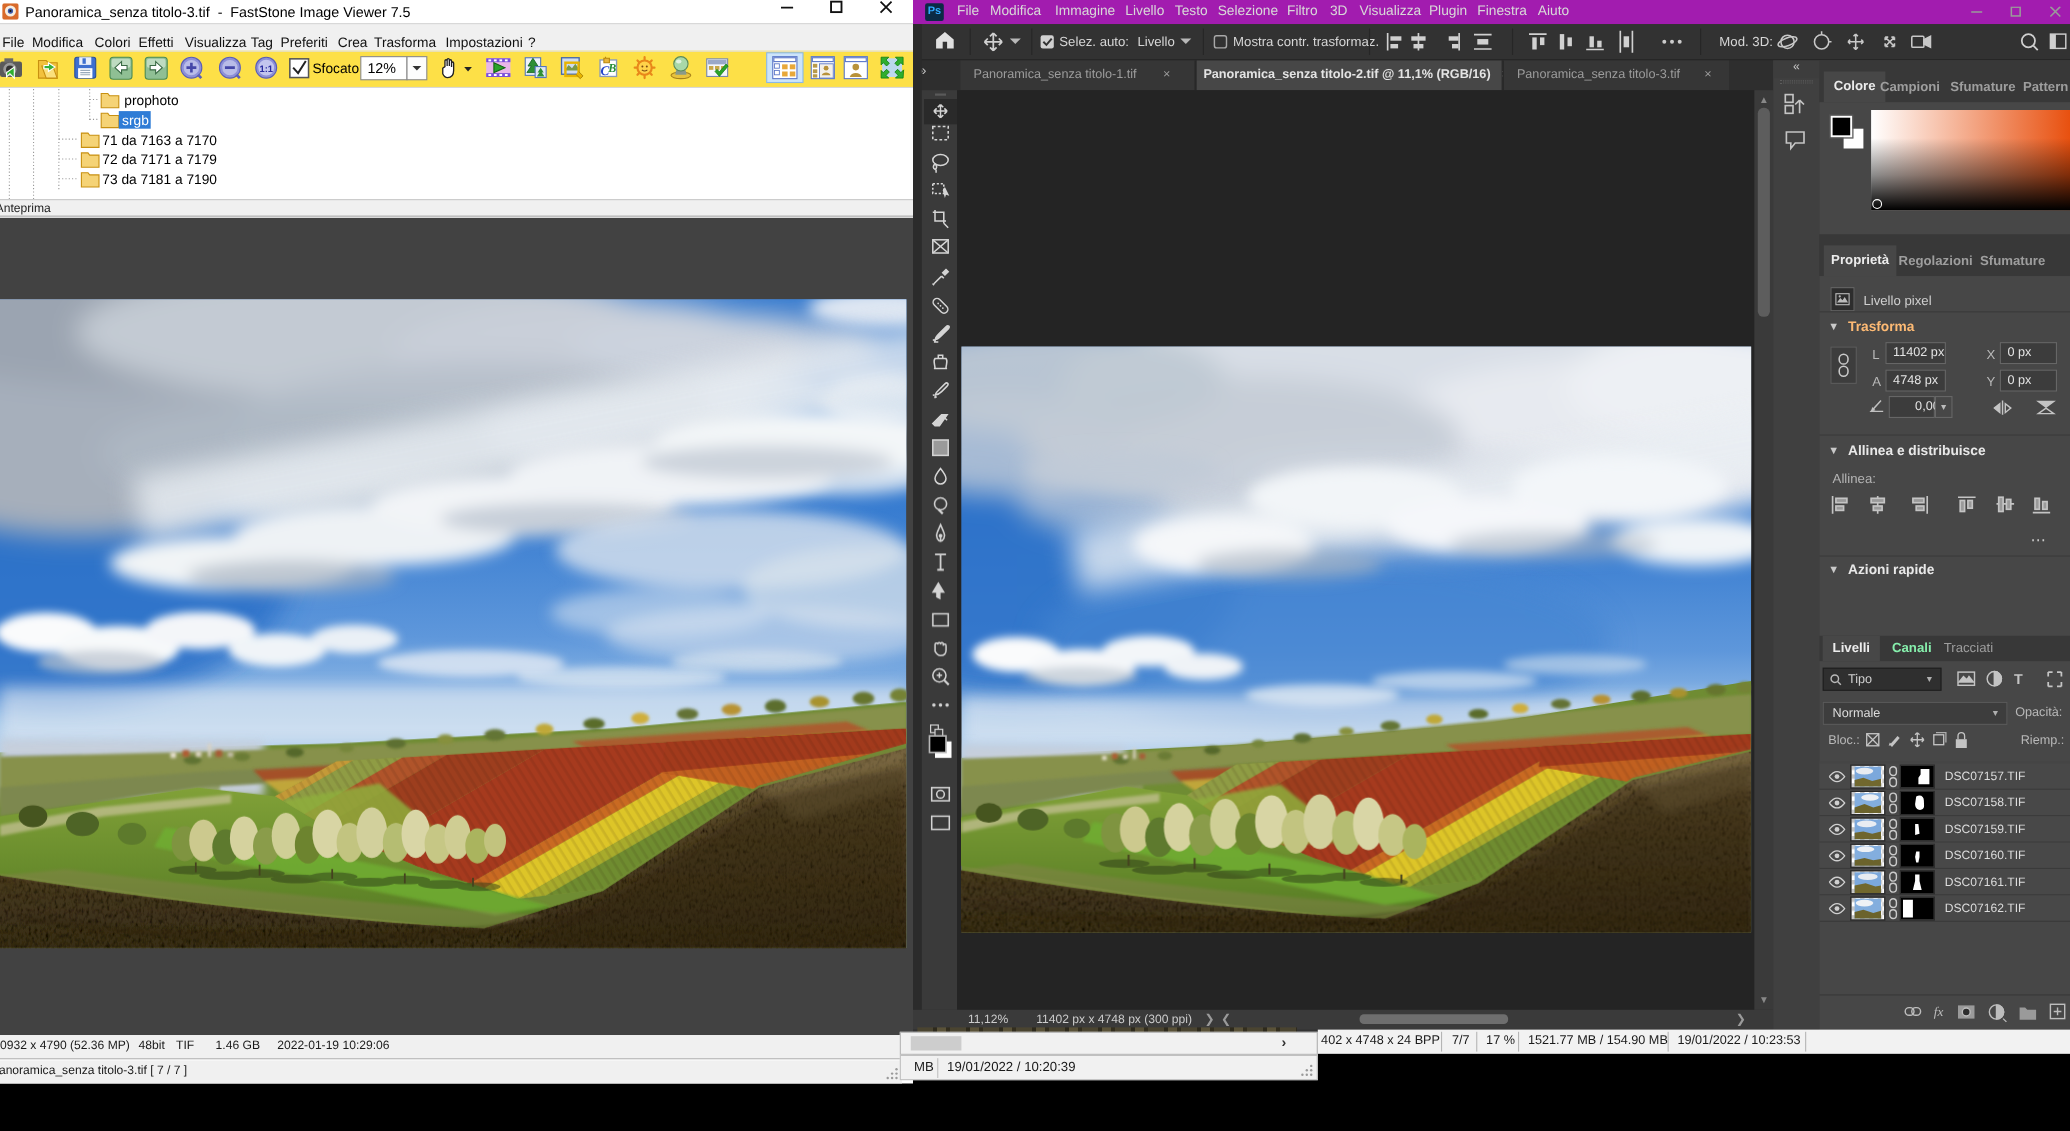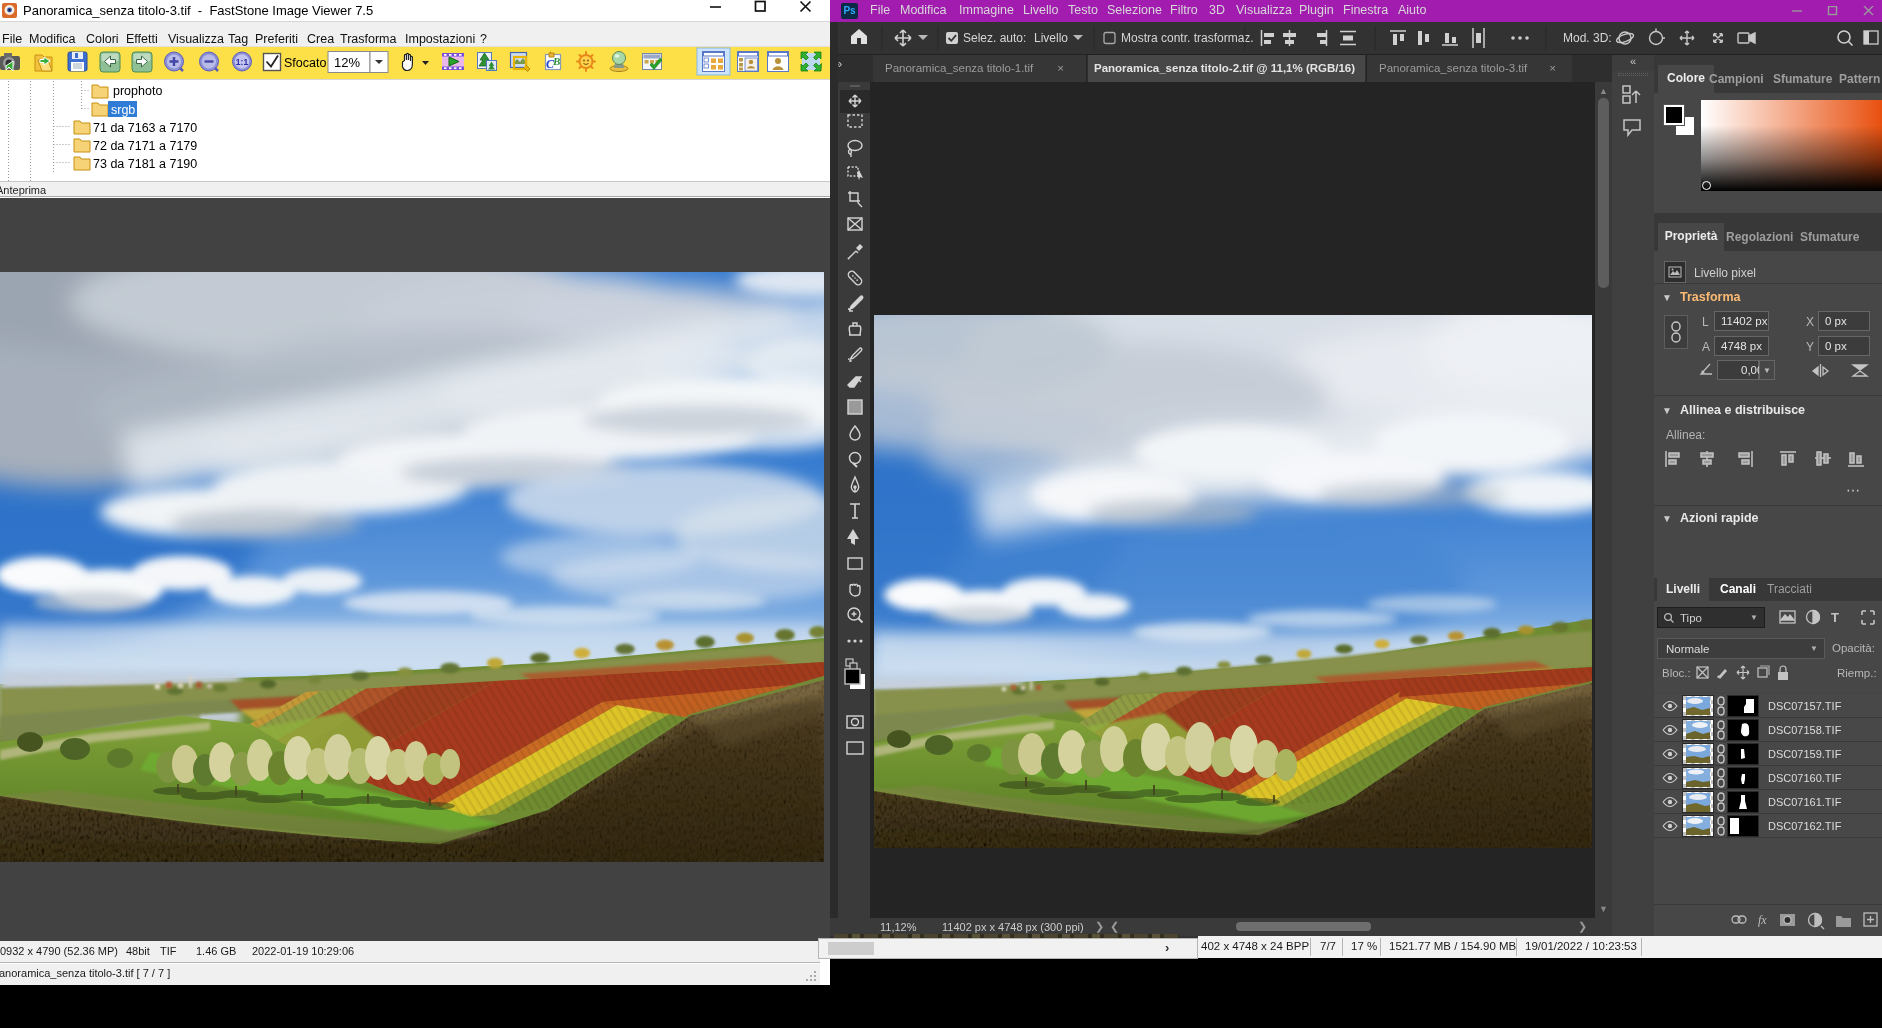--- a/index.html
+++ b/index.html
@@ -973,21 +973,21 @@
           </g>
   </g>
  </svg>
  <div class="abs" style="left:192px;top:427px;color:#c9c9c9;font-size:14px;letter-spacing:1px">⋯</div>
  <div class="abs" style="left:0;top:450px;width:228px;height:1px;background:#3a3a3a"></div>
  <span class="abs" style="left:8px;top:458px;color:#c9c9c9;font-size:10px">▼</span>
  <span class="abs" style="left:26px;top:456px;color:#e8e8e8;font-size:12.5px;font-weight:bold">Azioni rapide</span>
 
  <div class="abs" style="left:0;top:523px;width:228px;height:23px;background:#383838"></div>
  <div class="abs" style="left:3px;top:523px;width:52px;height:23px;background:#474747;color:#ececec;font-size:12px;font-weight:bold;text-align:center;line-height:23px">Livelli</div>
- <span class="abs" style="left:66px;top:527px;color:#ffffff;font-size:12px;font-weight:bold">Canali</span>
+ <span class="abs" style="left:66px;top:527px;color:#86efac;font-size:12px;font-weight:bold">Canali</span>
  <span class="abs" style="left:113px;top:527px;color:#9e9e9e;font-size:12px;font-weight:normal">Tracciati</span>
  <div class="abs" style="left:3px;top:552px;width:108px;height:21px;background:#2f2f2f;border:1px solid #1e1e1e;color:#cfcfcf;font-size:11.5px;line-height:20px"><svg class="abs" style="left:5px;top:4px" width="12" height="12" viewBox="0 0 12 12">
           <circle cx="5" cy="5" r="3.4" fill="none" stroke="#b8b8b8" stroke-width="1.3"></circle>
           <path d="M7.5 7.5l3 3" stroke="#b8b8b8" stroke-width="1.3"></path>
         </svg><span style="margin-left:22px">Tipo</span><span style="position:absolute;right:6px;top:0;font-size:8px;color:#b0b0b0">▼</span></div>
  <svg class="abs" style="left:124px;top:552px" width="102" height="21" viewBox="0 0 102 21">
   <g stroke="#c4c4c4" stroke-width="1.3" fill="none">
    <rect x="2" y="4" width="15" height="12"></rect>
           <path d="M3 13l4-5 3 3 2-3 4 5z" fill="#c4c4c4"></path>
    <circle cx="35" cy="10" r="6.5"></circle>
@@ -1201,12 +1201,27 @@
 <span class="abs" style="left:191px;top:4px">1521.77 MB / 154.90 MB</span>
 <div class="abs" style="left:318px;top:2px;width:1px;height:18px;background:#b5b5b5"></div>
 <span class="abs" style="left:327px;top:4px">19/01/2022 / 10:23:53</span>
 <div class="abs" style="left:443px;top:2px;width:1px;height:18px;background:#b5b5b5"></div>
 </div>
 <div class="abs" id="bw-midstrip"></div>
 <div class="abs" id="bw-mid1">
 <div class="abs" style="left:9px;top:3px;width:46px;height:13px;background:#cdcdcd"></div>
 <span class="abs" style="left:346px;top:1px;font-weight:bold;font-size:13px;color:#333">›</span>
 </div>
+<div class="abs" id="bw-mid2">
+<span class="abs" style="left:12px;top:3px">MB</span>
+<div class="abs" style="left:33px;top:2px;width:1px;height:18px;background:#c0c0c0"></div>
+<span class="abs" style="left:42px;top:3px">19/01/2022 / 10:20:39</span>
+<svg class="abs" style="left:362px;top:7px" width="14" height="12">
+        <g fill="#9a9a9a">
+          <circle cx="11" cy="2" r="1.1"></circle>
+          <circle cx="7" cy="6" r="1.1"></circle>
+          <circle cx="11" cy="6" r="1.1"></circle>
+          <circle cx="3" cy="10" r="1.1"></circle>
+          <circle cx="7" cy="10" r="1.1"></circle>
+          <circle cx="11" cy="10" r="1.1"></circle>
+        </g>
+      </svg>
+</div>
 </div>
 </body></html>

